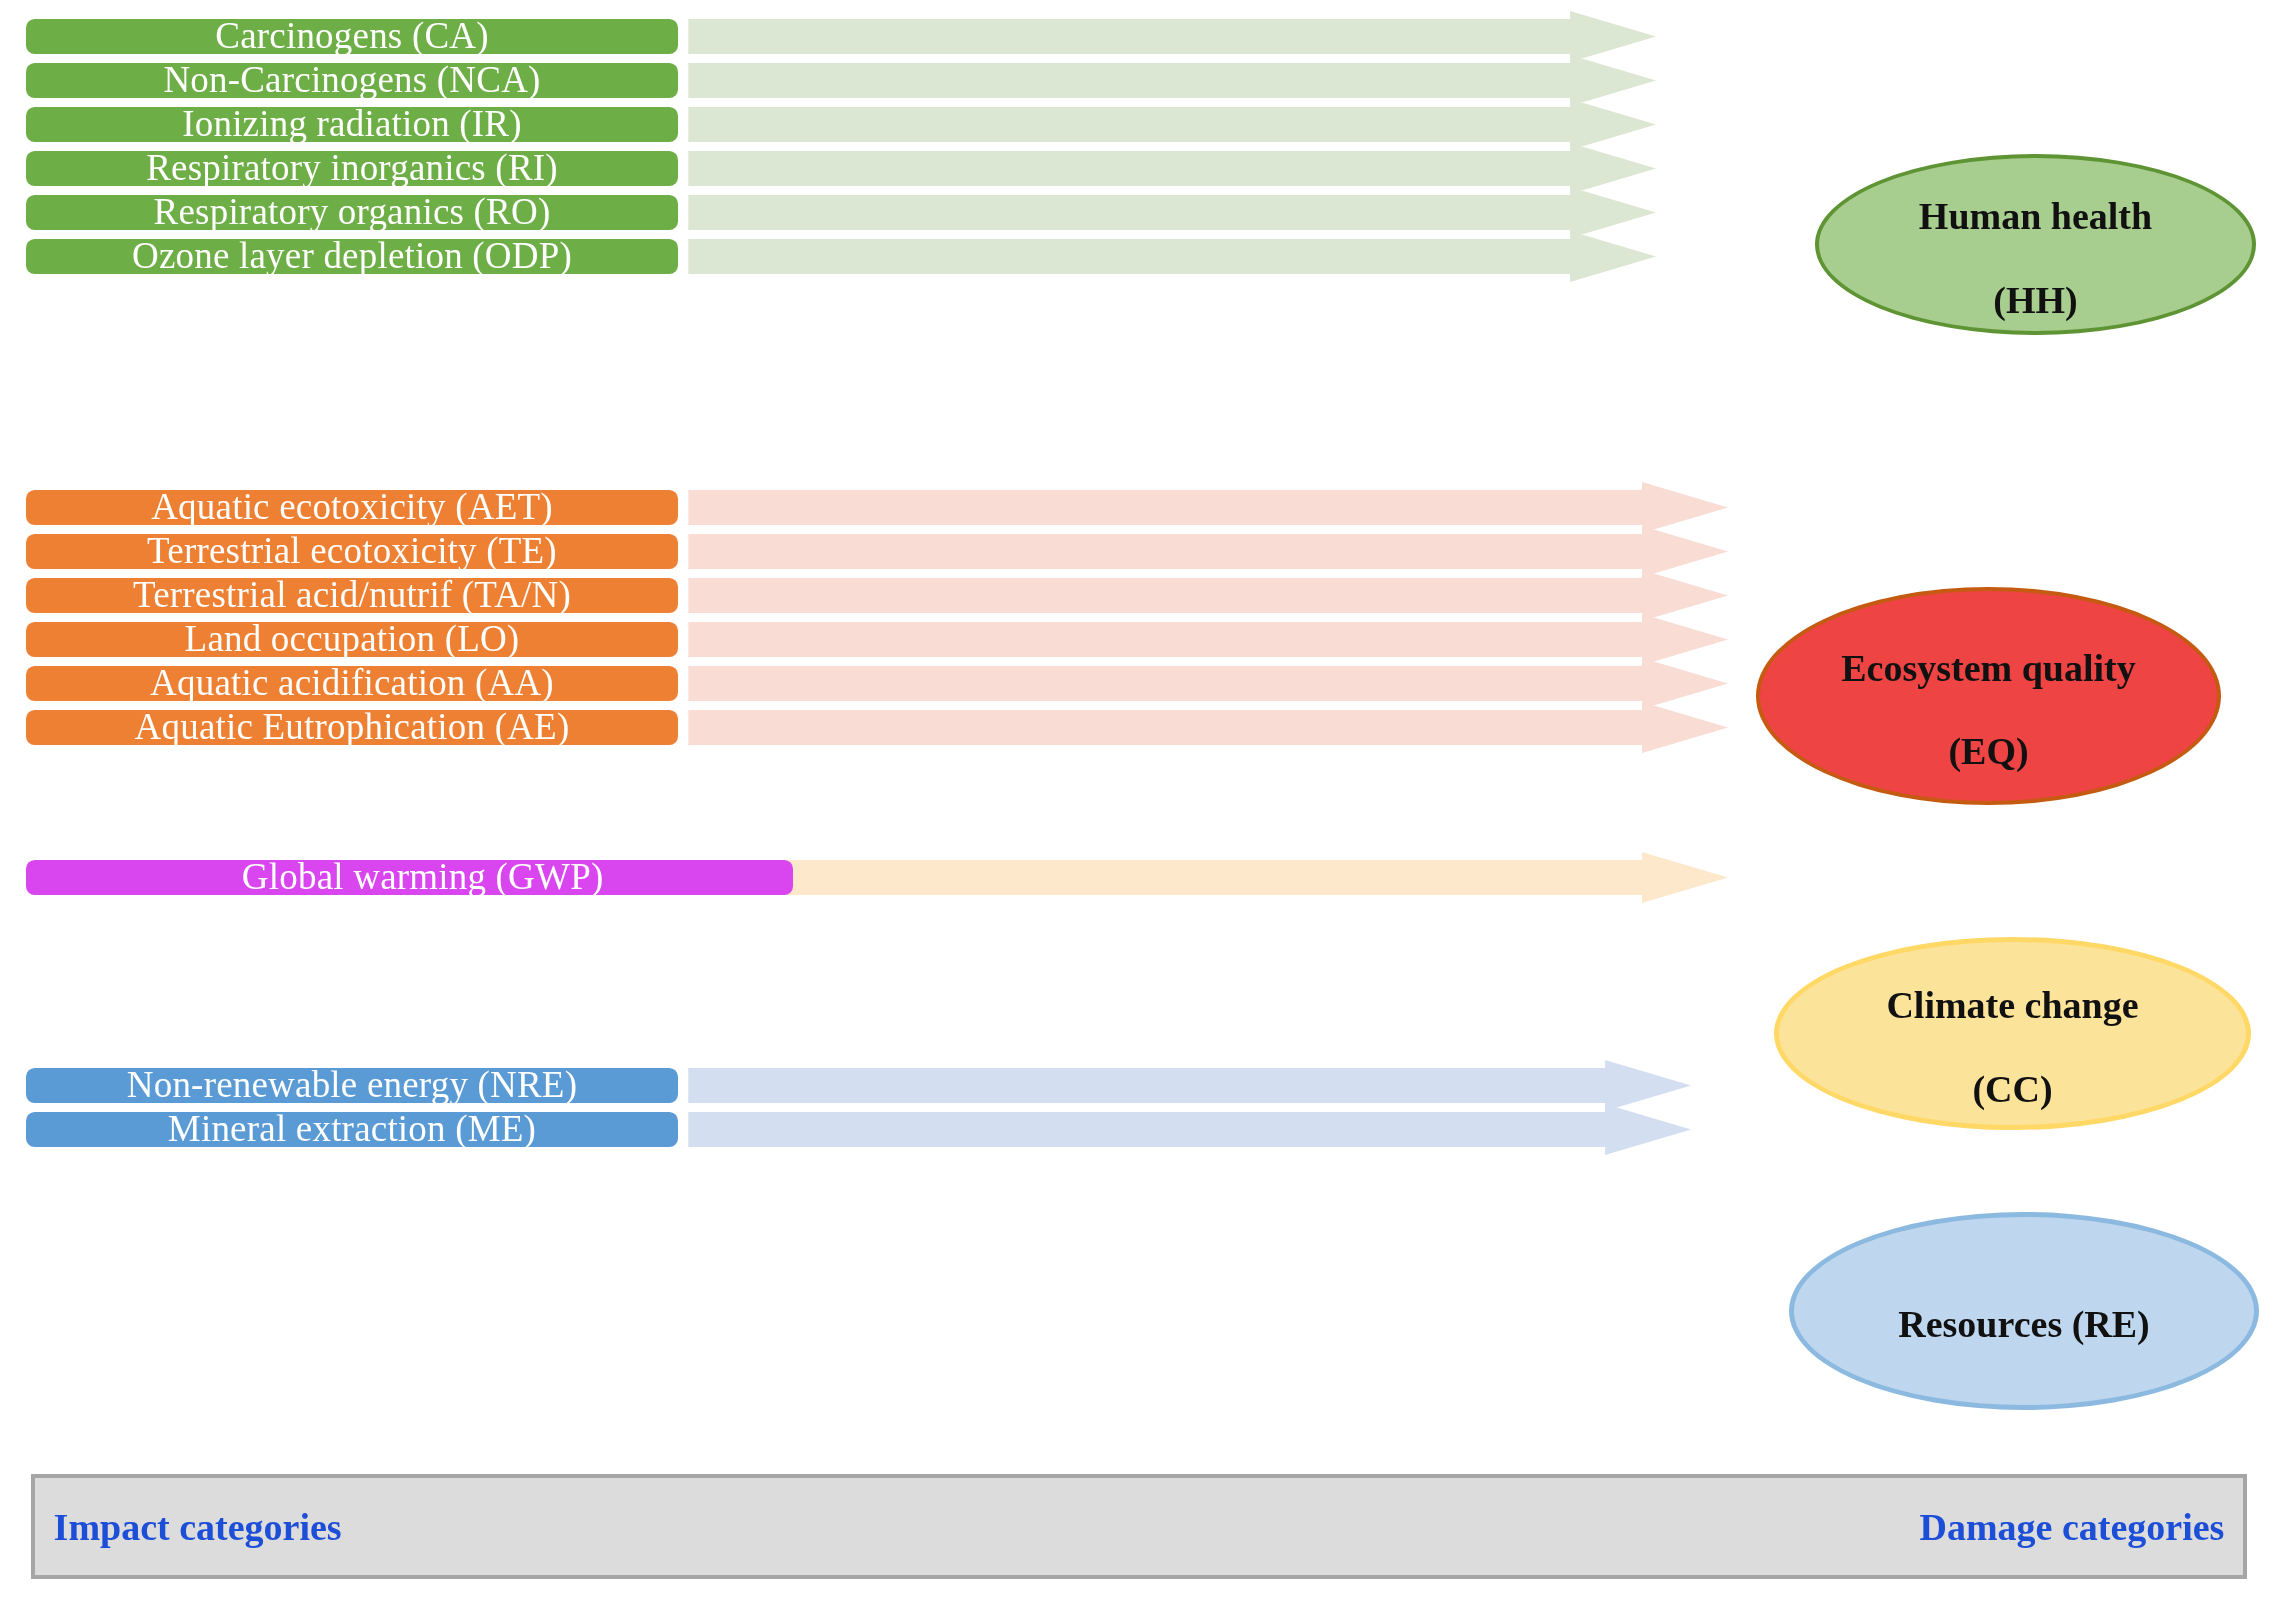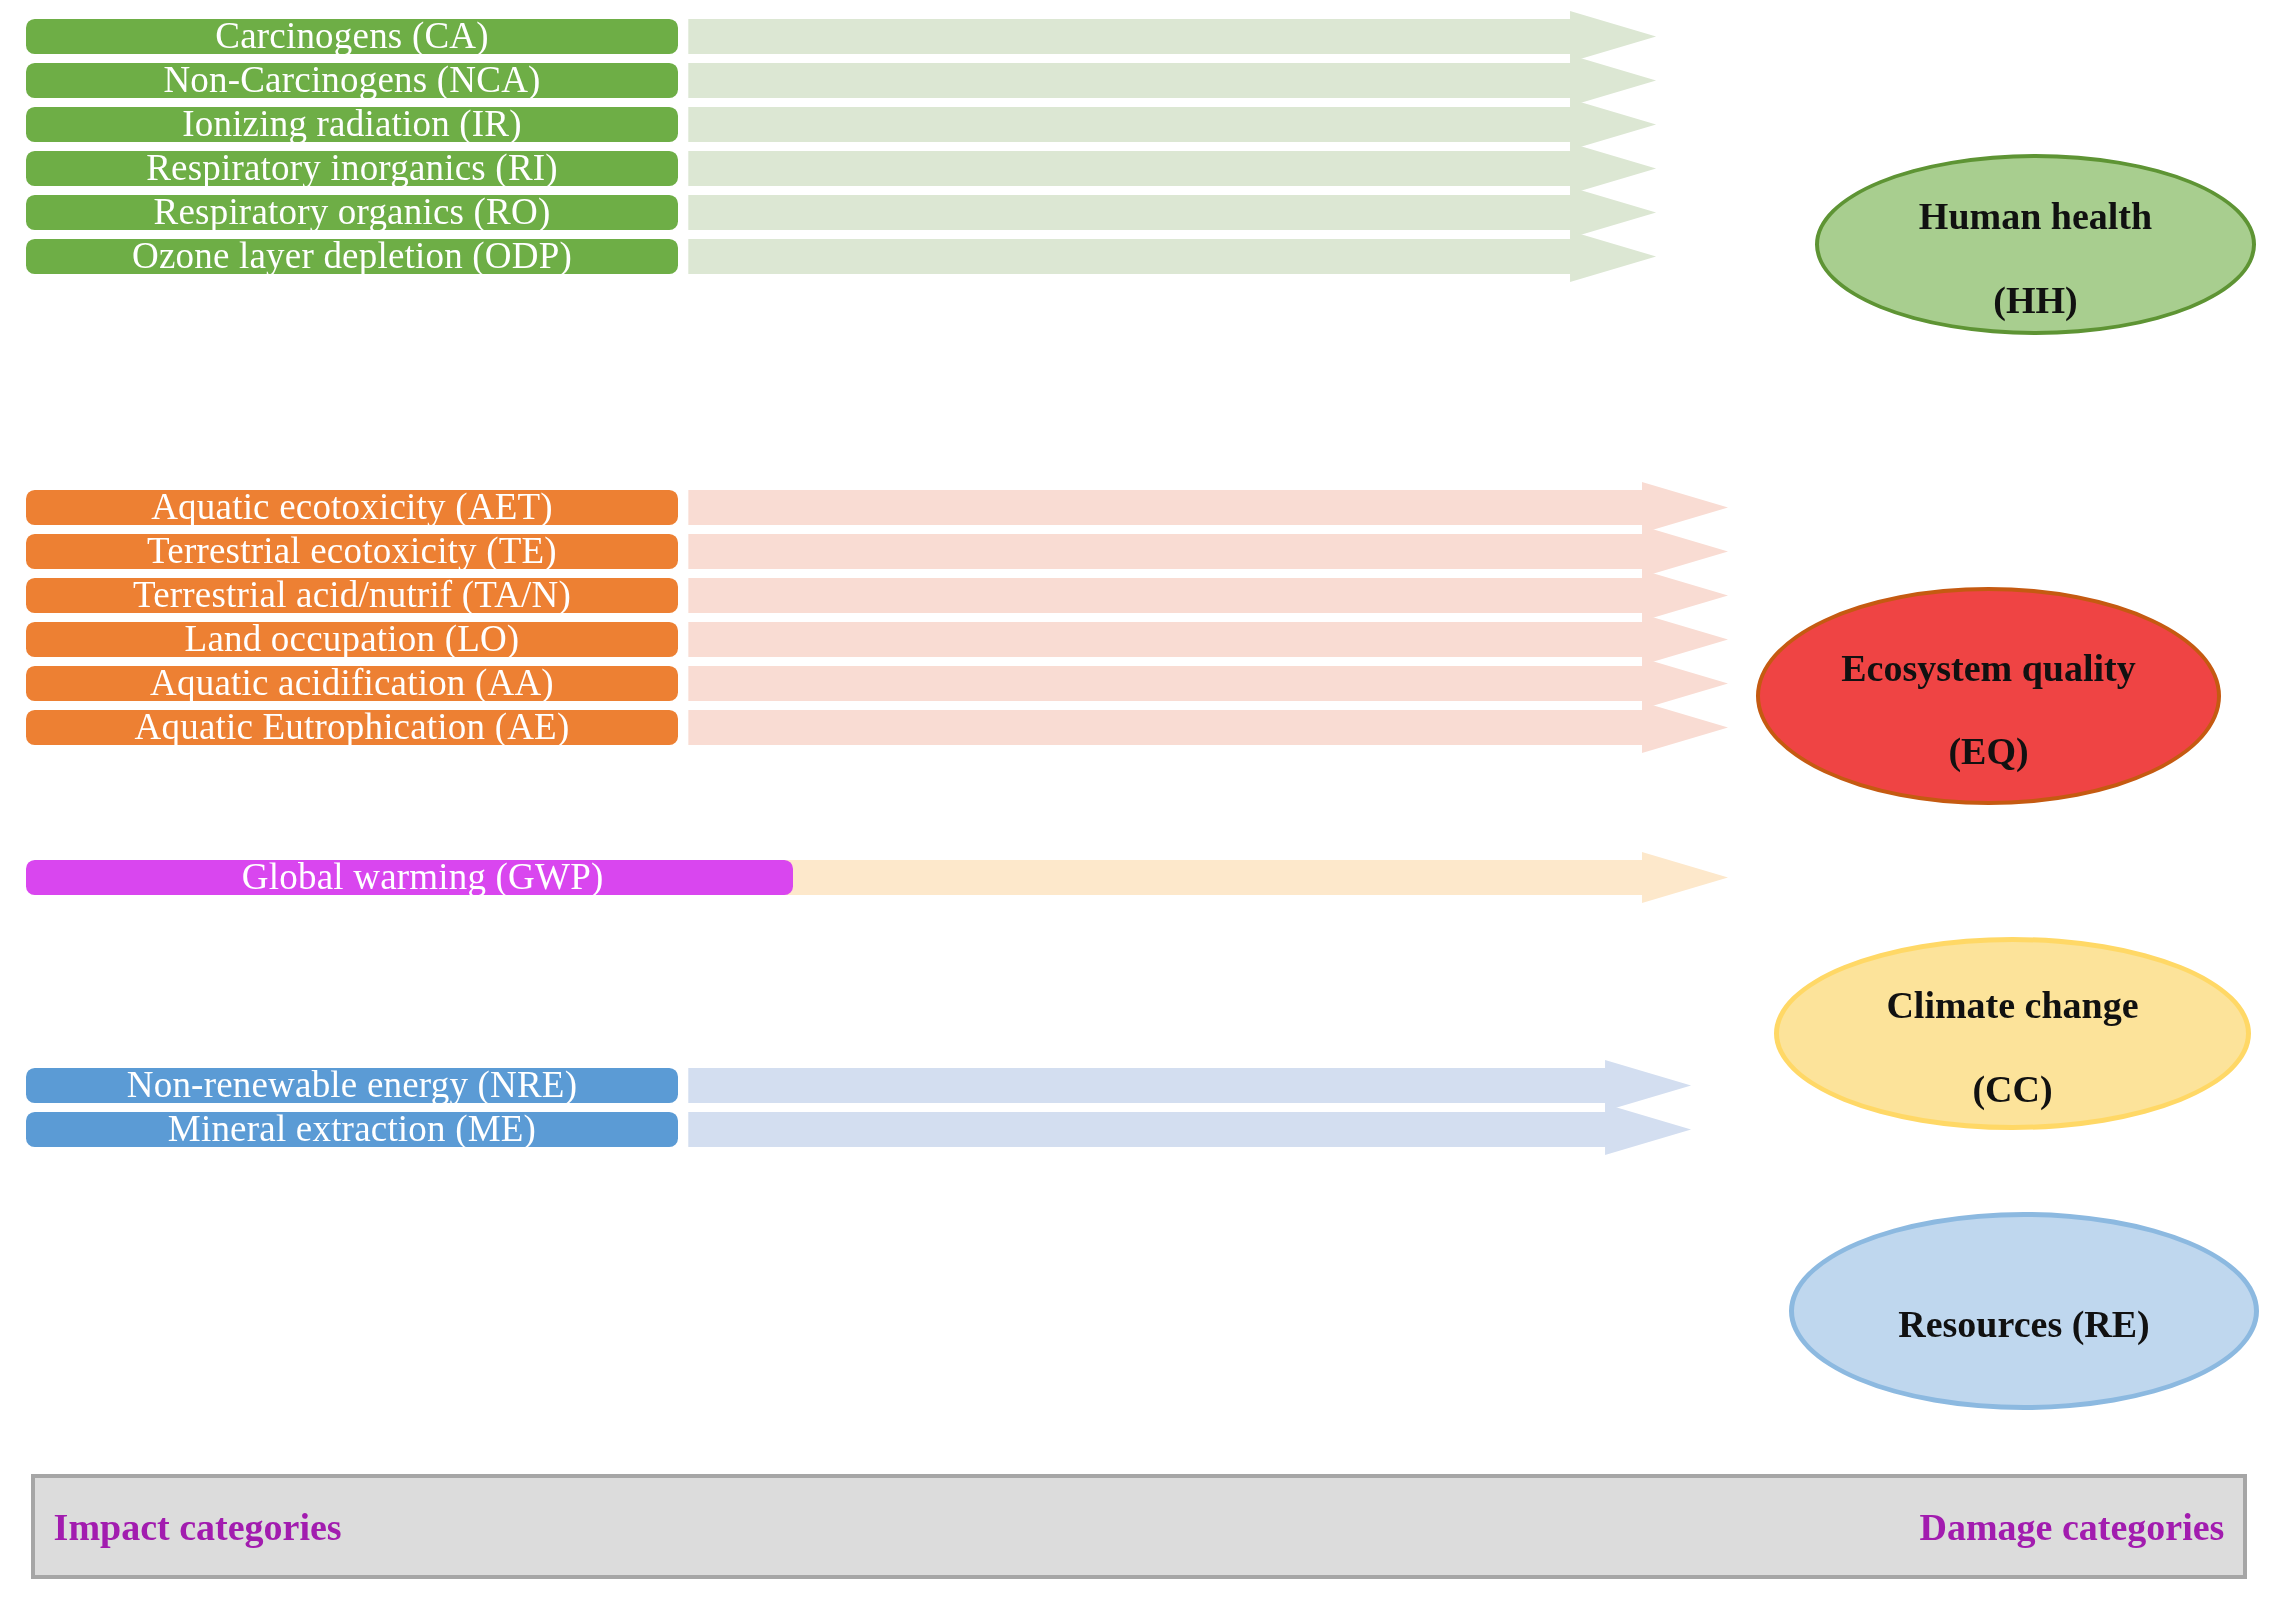--- a/index.html
+++ b/index.html
@@ -81,21 +81,21 @@
     background: #dcdcdc;
     border: 4.3px solid #a6a6a6;
     display: flex;
     align-items: center;
     justify-content: space-between;
     padding: 0 18.6px;
   }
   #footer-bar .footer-text {
     font-size: 38px;
     font-weight: bold;
-    color: #a21caf;
+    color: #1d4ed8;
     line-height: 1;
   }
 </style>
 </head>
 <body>
 
 <div id="stage">
 
   <div id="rows-layer">
       <div class="arrow-row">

